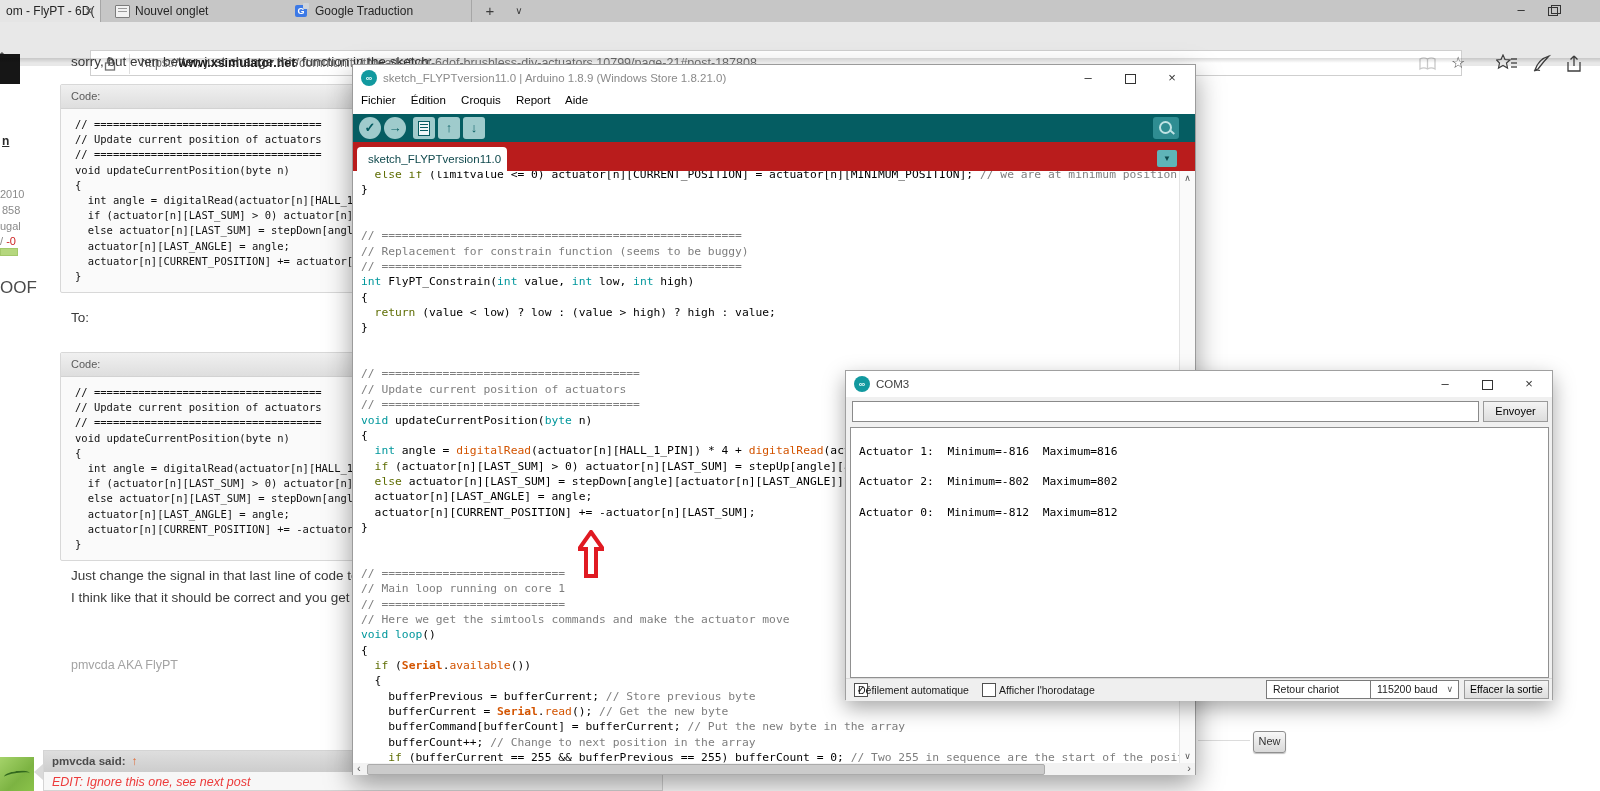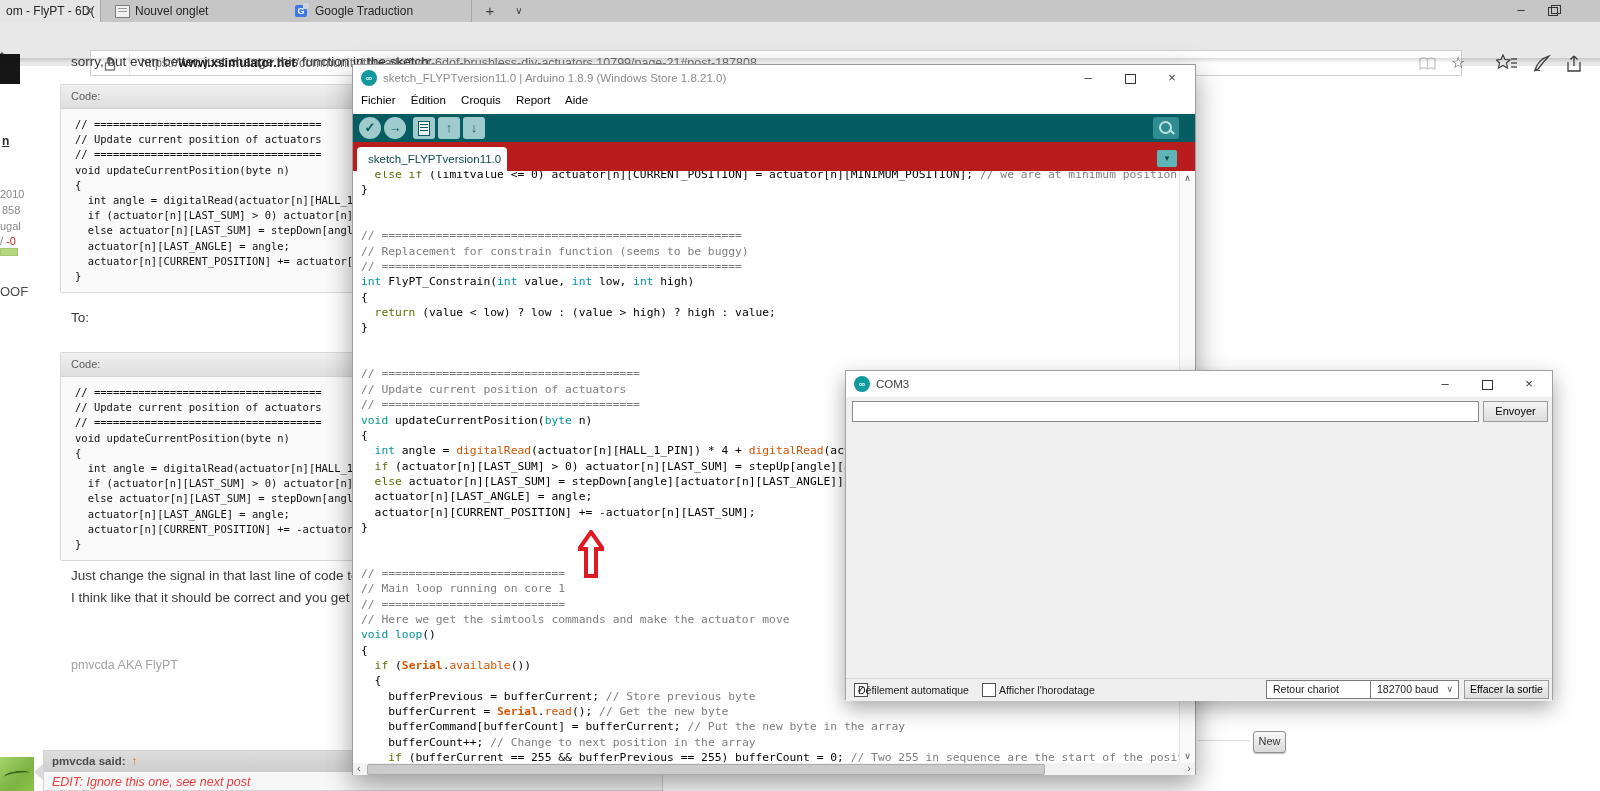--- a/index.html
+++ b/index.html
@@ -209,21 +209,21 @@
 <div class="abs" style="left:0;top:54px;width:20px;height:30px;background:#161616;z-index:1;"></div>
 <div class="sidefrag" style="left:2px;top:134px;font-size:12px;font-weight:bold;color:#2a2a2a;text-decoration:underline;">n</div>
 <div class="sidefrag" style="left:0;top:188px;">2010</div>
 <div class="sidefrag" style="left:2px;top:204px;">858</div>
 <div class="sidefrag" style="left:0;top:220px;">ugal</div>
 <div class="sidefrag" style="left:0;top:235px;">
   <span>/</span>
   <span style="color:#cc2222;">-0</span>
 </div>
 <div class="abs" style="left:0;top:248px;width:16px;height:6px;background:#b5d77e;border:1px solid #a3c86a;z-index:1;"></div>
-<div class="sidefrag" style="left:0;top:284px;font-size:13px;color:#4a4a4a;">OOF</div>
+<div class="sidefrag" style="left:0;top:278px;font-size:17px;color:#4a4a4a;">OOF</div>
 
 <div class="codebox" style="left:60px;top:84px;height:207px;">
   <div class="codehead">Code:</div>
   <div class="codebody mono">
       <div class="tline">// ====================================</div>
       <div class="tline">// Update current position of actuators</div>
       <div class="tline">// ====================================</div>
       <div class="tline">void updateCurrentPosition(byte n)</div>
       <div class="tline">{</div>
       <div class="tline">  int angle = digitalRead(actuator[n][HALL_1_P</div>
@@ -357,28 +357,35 @@
     <div class="wctrls">
       <div class="wctrl">–</div>
       <div class="wctrl">
           <span class="maxbox"></span>
         </div>
       <div class="wctrl">×</div>
     </div>
   </div>
   <input id="serialfield" value="" style="">
   <div id="sendbtn">Envoyer</div>
+  <div id="serialout" class="mono">
+      <div class="tline">Actuator 1:  Minimum=-816  Maximum=816</div>
+      <div class="tline">&nbsp;</div>
+      <div class="tline">Actuator 2:  Minimum=-802  Maximum=802</div>
+      <div class="tline">&nbsp;</div>
+      <div class="tline">Actuator 0:  Minimum=-812  Maximum=812</div>
+    </div>
   <div id="serialbottom">
     <div class="cb" style="left:8px;"><span>✓</span></div>
     <div class="cblabel" style="left:12px;text-align:center;">Défilement automatique</div>
     <div class="cb" style="left:136px;"></div>
     <div class="cblabel" style="left:153px;">Afficher l'horodatage</div>
     <div class="sel" style="left:420px;width:118px;">
       <span>Retour chariot</span>
       <span class="chev">∨</span>
     </div>
     <div class="sel" style="left:524px;width:89px;">
-      <span>182700 baud</span>
+      <span>115200 baud</span>
       <span class="chev">∨</span>
     </div>
     <div id="clearbtn">Effacer la sortie</div>
   </div>
 </div>
 
 </body></html>

